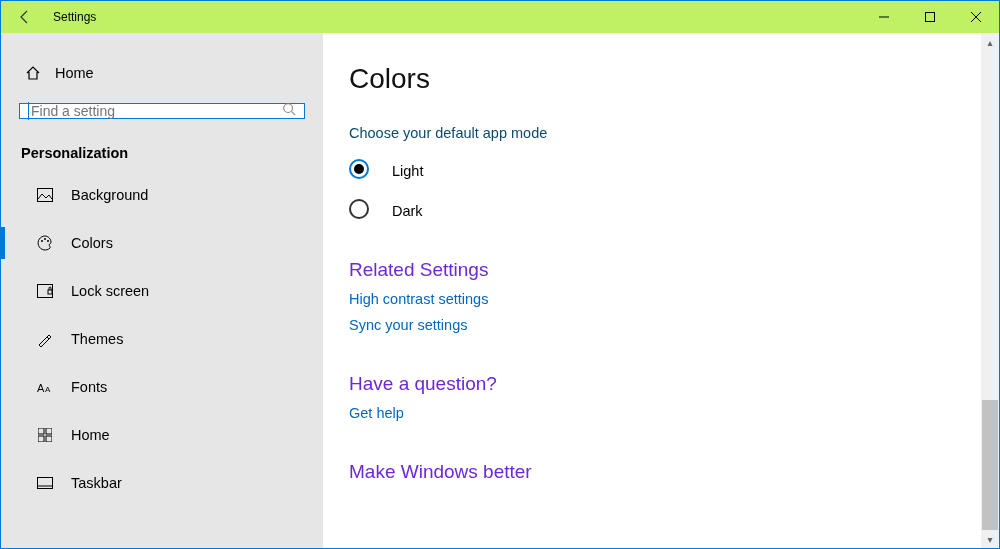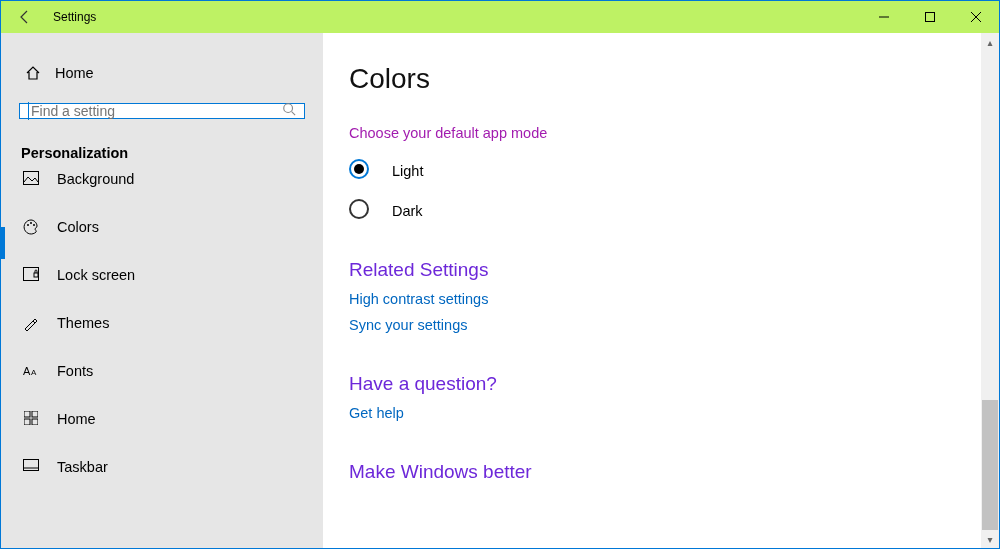--- a/index.html
+++ b/index.html
@@ -20,29 +20,29 @@
 .home-row .label { margin-left: 12px; font-size: 14.5px; color: #000; text-align: right; }
 
 .search-wrap { margin: 12px 18px 0 18px; }
 .search-box { display: flex; align-items: center; border: 1px solid #0078d7; background: #fff; height: 16px; padding: 0 8px; }
 .search-box input { flex: 1; border: none; outline: none; font-size: 14px; color: #666; background: transparent; }
 .search-box .caret { width:1px; height:18px; background:#0078d7; margin-right:2px; }
 .search-icon { color: #7a7a7a; }
 
 .cat-title { font-weight: 600; font-size: 14.5px; color: #000; margin: 26px 0 10px 20px; }
 
-.nav-item { display: flex; align-items: flex-start; height: 48px; padding-left: 20px; cursor: pointer; position: relative; }
+.nav-item { display: flex; align-items: center; height: 48px; padding-left: 34px; cursor: pointer; position: relative; }
 .nav-item .icon { width: 20px; display: flex; justify-content: center; }
 .nav-item .label { margin-left: 16px; font-size: 14.5px; color: #000; }
 .nav-item.active::before { content: ""; position: absolute; left: 0; top: 8px; bottom: 8px; width: 4px; background: #0078d7; }
 
 .main { flex: 1; background: #fff; position: relative; overflow: hidden; }
 .scroll-area { position:absolute; inset:0; right:18px; padding: 30px 0 0 26px; }
 .page-title { font-size: 28px; font-weight: 400; color: #111; margin-bottom: 30px; }
-.section-label { font-size: 14.5px; color: #a21caf; margin-bottom: 18px; }
+.section-label { font-size: 14.5px; color: #0c4a6e; margin-bottom: 18px; }
 
 .radio-opt { display: flex; align-items: flex-end; margin-bottom: 20px; cursor: pointer; gap: 11px; }
 .radio-circle { width: 20px; height: 20px; border: 2px solid #333; border-radius: 50%; display:flex; align-items:center; justify-content:center; }
 .radio-opt.selected .radio-circle { border-color: #0078d7; }
 .radio-opt.selected .radio-dot { width: 10px; height: 10px; background: #000; border-radius:50%; }
 .radio-opt .rlabel { margin-left: 12px; font-size: 14.5px; }
 
 .sub-heading { font-size: 19px; font-weight: 400; color: #6d28d9; margin-top: 40px; margin-bottom: 10px; }
 .link { color: #0067c0; font-size: 14.5px; margin: 10px 0; cursor: pointer; display: block; }
 

